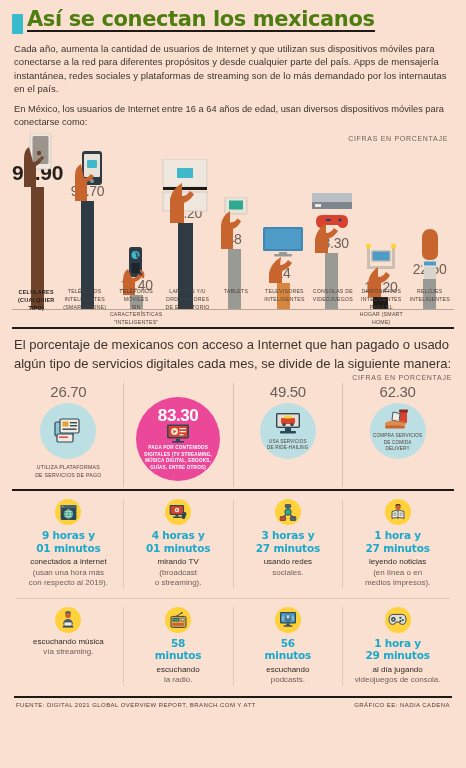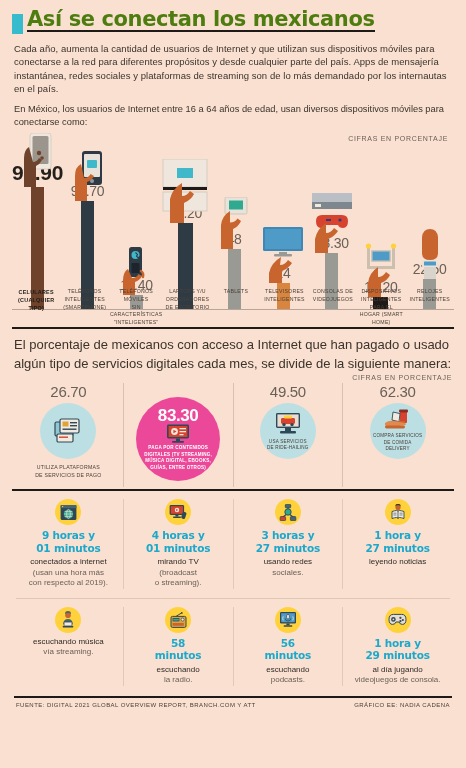--- a/index.html
+++ b/index.html
@@ -484,20 +484,24 @@
             <path d="M3 7.5 q6-2 6 0 q0-2 6 0 v7 q-6-2 -6 0 q0-2 -6 0 z" fill="#f2eade" stroke="#2f4858" stroke-width="0.9"></path>
             <path d="M9 7.5 v7" stroke="#2f4858" stroke-width="0.8"></path>
             <path d="M4.4 9.2 h3 M4.4 11 h3 M10.6 9.2 h3 M10.6 11 h3" stroke="#2f4858" stroke-width="0.6"></path>
           </svg>
         </div>
         <div class="tval">
           <div>1 hora y</div>
           <div>27 minutos</div>
         </div>
         <div class="tdesc">leyendo noticias</div>
+        <div class="tsub">
+          <div>(en línea o en</div>
+          <div>medios impresos).</div>
+        </div>
       </div>
 
     </div>
 
     <div class="rule-thin"></div>
 
     <div class="trow">
 
       <div class="tcell">
         <div class="badge">

